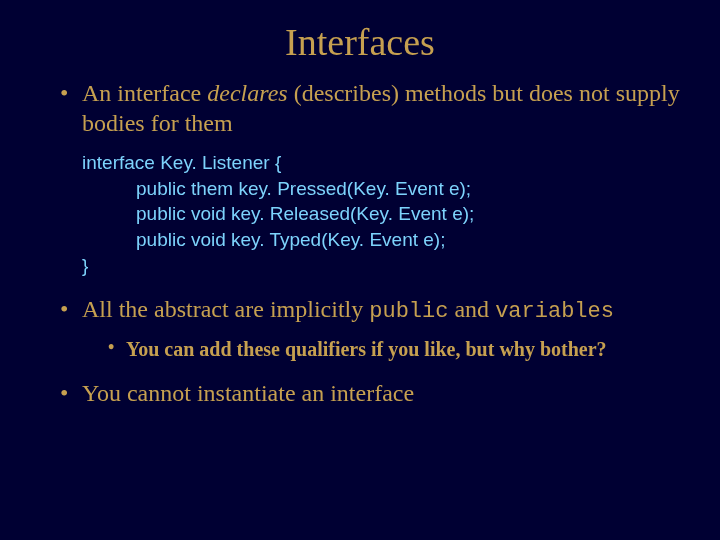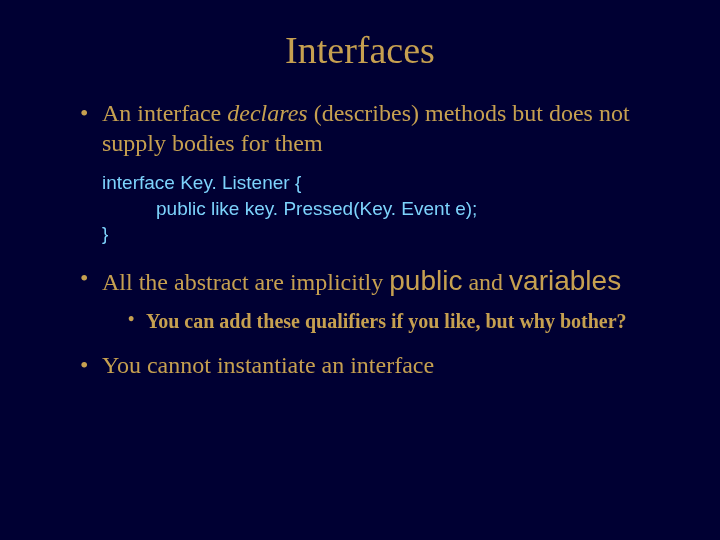--- a/index.html
+++ b/index.html
@@ -9,31 +9,31 @@
     height: 540px;
     background: #000033;
     font-family: "Times New Roman", Times, serif;
     color: #C6A050;
     overflow: hidden;
   }
   .slide {
     width: 720px;
     height: 540px;
     box-sizing: border-box;
-    padding: 12px;
+    padding: 4px;
   }
   .title {
     text-align: center;
     font-size: 38px;
     padding-top: 16px;
     padding-bottom: 14px;
     font-weight: normal;
   }
   ul.top {
-    margin: 12px;
+    margin: 0;
     padding: 0 34px 0 56px;
     list-style: none;
   }
   ul.top > li {
     position: relative;
     font-size: 24px;
     line-height: 1.25;
     padding-left: 22px;
     margin-bottom: 16px;
   }
@@ -49,22 +49,22 @@
   .codeblock {
     font-family: Verdana, Geneva, sans-serif;
     font-size: 19px;
     line-height: 1.35;
     margin: 12px 0 14px 0;
     color: #7dd3fc;
   }
   .codeblock .indent1 { padding-left: 0; }
   .codeblock .indent2 { padding-left: 54px; }
   .kw-public, .kw-abstract, .kw-final {
-    font-family: Liberation Sans, sans-serif;
-    font-size: 28px;
+    font-family: Liberation Mono, monospace;
+    font-size: 22px;
   }
   ul.sub {
     list-style: none;
     margin: 10px 0 0 0;
     padding-left: 26px;
   }
   ul.sub > li {
     position: relative;
     font-size: 20px;
     line-height: 1.3;
@@ -87,21 +87,23 @@
 
   <div class="title">Interfaces</div>
 
   <ul class="top">
 
     <li>
       <span>An interface </span><span class="decl">declares</span><span> (describes) methods but does not supply bodies for them</span>
 
       <div class="codeblock">
         <div class="indent1">interface Key. Listener {</div>
-        <div class="indent2">public like key. Pressed(Key. Event e);</div>
+        <div class="indent2">public them key. Pressed(Key. Event e);</div>
+        <div class="indent2">public void key. Released(Key. Event e);</div>
+        <div class="indent2">public void key. Typed(Key. Event e);</div>
         <div class="indent1">}</div>
       </div>
     </li>
 
     <li>
       <span>All the abstract are implicitly </span><span class="kw-public">public</span><span> and </span><span class="kw-abstract">variables</span>
       <ul class="sub">
         <li>You can add these qualifiers if you like, but why bother?</li>
       </ul>
     </li>

